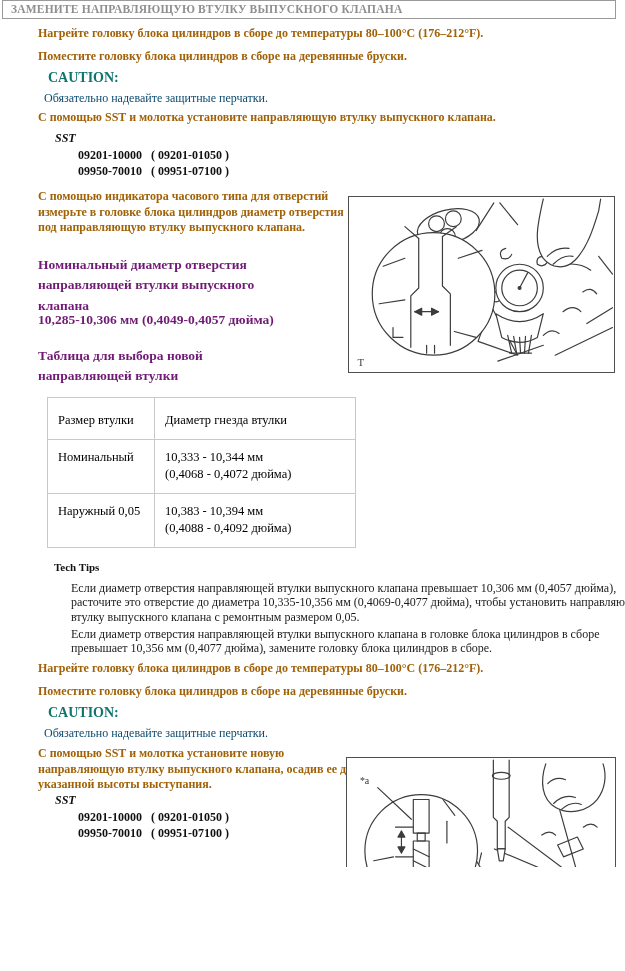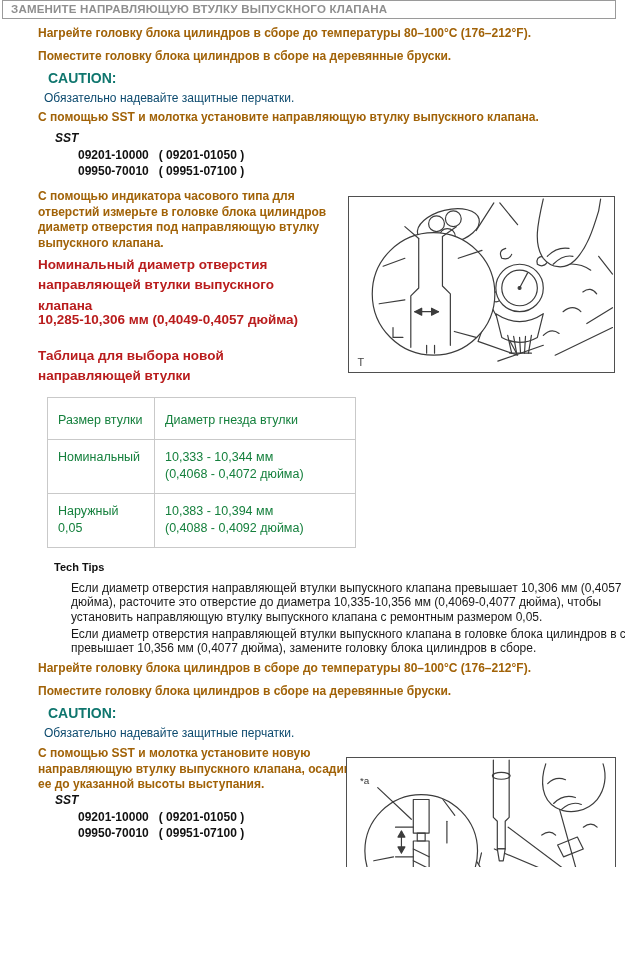--- a/index.html
+++ b/index.html
@@ -1,33 +1,33 @@
 <!DOCTYPE html>
 <html><head>
 <meta charset="utf-8">
 <style>
   html,body{margin:0;padding:0;background:#fff;}
   .page{position:relative;width:625px;height:867px;background:#fff;overflow:hidden;
-        font-family:Liberation Sans, sans-serif;color:#111;}
+        font-family:Liberation Serif, serif;color:#111;}
   .abs{position:absolute;}
   .hdr{left:2px;top:0;width:604px;height:17px;border:1px solid #9a9a9a;
        font-size:11.5px;font-weight:bold;color:#8f8f8f;line-height:17px;padding-left:8px;
        letter-spacing:.2px;background:#fff;}
   .step{left:38px;font-size:12px;font-weight:bold;line-height:1.3;color:#a16207;}
   .caution-t{left:48px;font-size:14px;font-weight:bold;color:#0f766e;}
   .caution-b{left:44px;font-size:12px;color:#0c4a6e;}
   .sst-label{left:55px;font-size:12px;font-weight:bold;font-style:italic;}
   .sst-line{left:50px;font-size:12px;font-weight:bold;white-space:pre;margin-left:28px;}
-  .blue{color:#b91c1c;font-size:13.5px;font-weight:bold;line-height:1.5;}
+  .blue{color:#701a75;font-size:13.5px;font-weight:bold;line-height:1.5;}
   .tt-title{left:54px;font-size:11px;font-weight:bold;}
   .tip{left:71px;width:585px;font-size:12px;line-height:1.2;color:#1a1a1a;}
   .figure{border:1px solid #4f4f4f;background:#fff;box-sizing:border-box;}
   .figure svg{display:block;width:100%;height:100%;}
   table.spec{border-collapse:collapse;background:#fff;}
-  table.spec td{border:1px solid #c9c9c9;font-size:12.5px;color:#15803d;line-height:1.4;
+  table.spec td{border:1px solid #c9c9c9;font-size:12.5px;color:#000000;line-height:1.4;
                 padding:9px 10px;background:#fff;}
   table.spec tr.h td{vertical-align:bottom;padding-top:14px;}
   table.spec tr.d td{vertical-align:top;}
   td.c1{width:86px;}
   td.c2{width:180px;}
   table.legend{border-collapse:collapse;background:#fff;}
   table.legend td{border:1px solid #c9c9c9;font-size:12.5px;color:#1c1c1c;
                   text-align:center;height:29px;background:#fff;}
   td.lg1{width:55px;}
   td.lg2{width:219px;}

